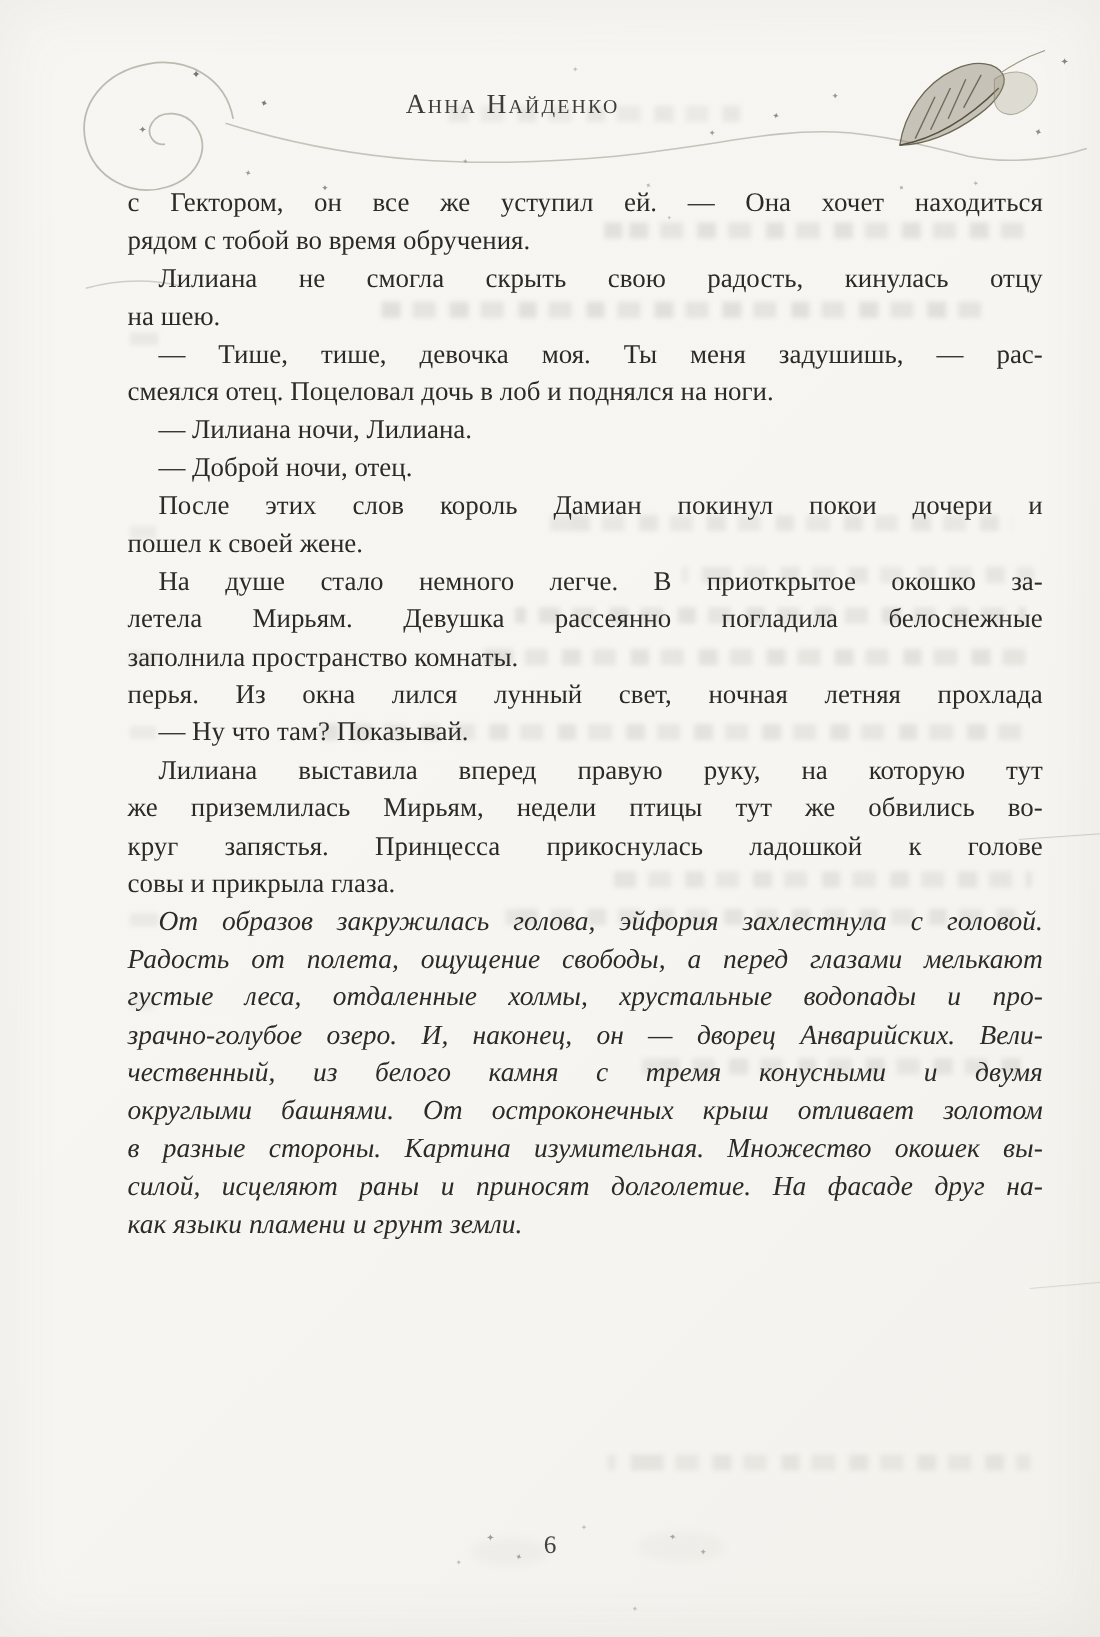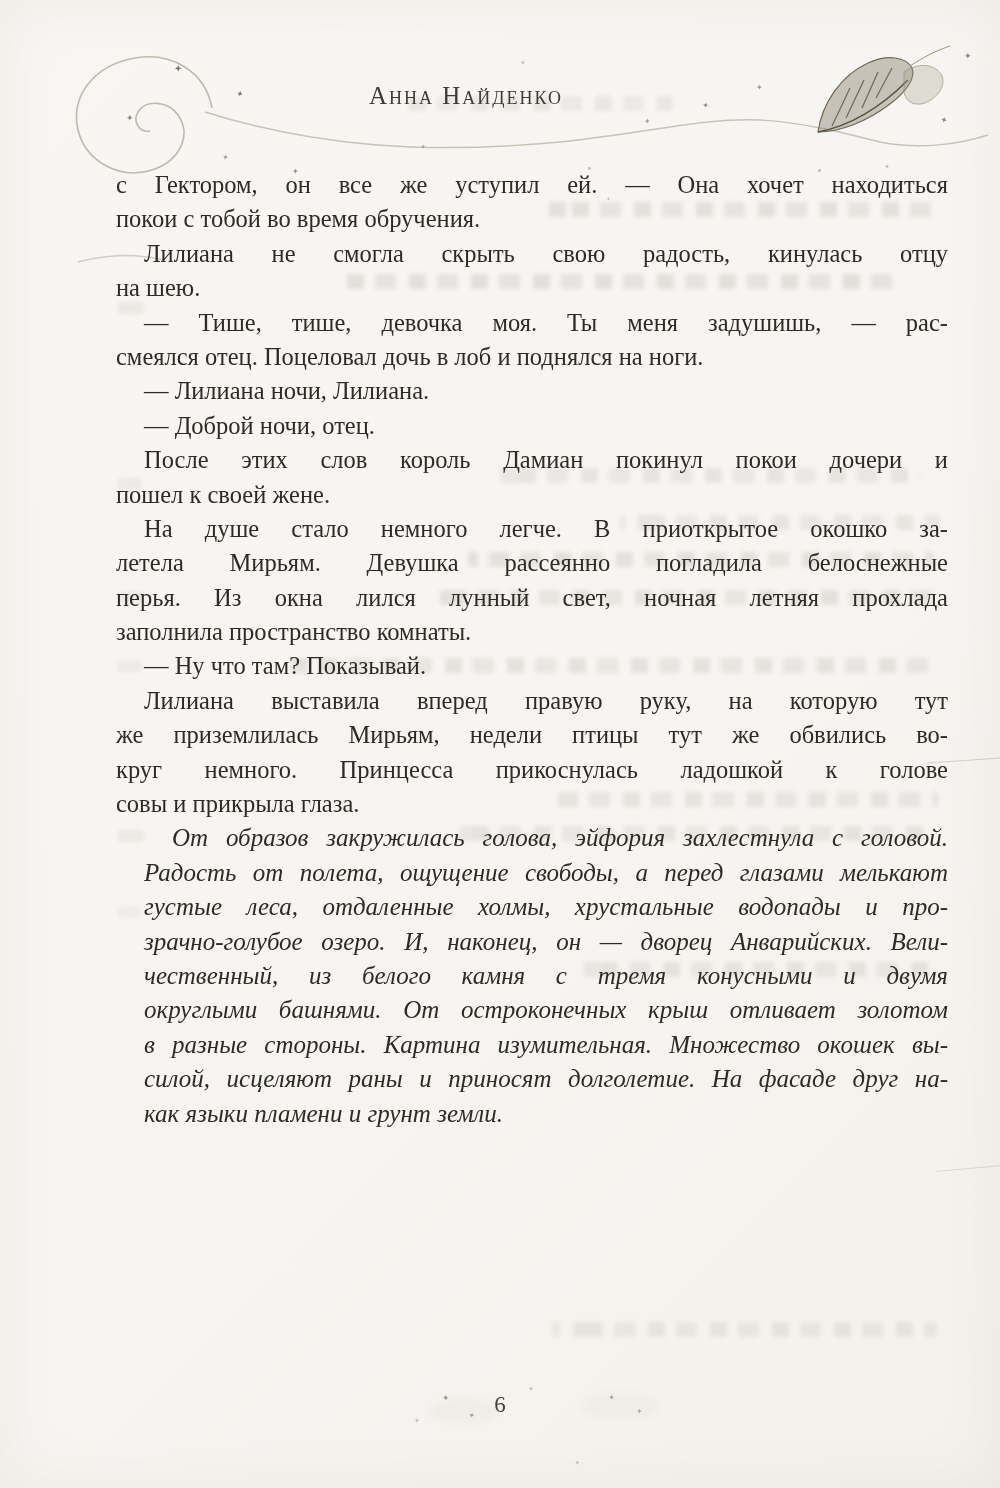--- a/index.html
+++ b/index.html
@@ -26,21 +26,21 @@
   .text-block{
     position:absolute;left:116px;top:168px;width:832px;z-index:3;
   }
   .line{
     text-align:justify;text-align-last:justify;
     height:34.4px;line-height:34.4px;
     font-size:24.5px;
   }
   .line.last{text-align-last:left;}
   .para.indent .line:first-child{text-indent:28px;}
-  .para.italic .line{font-style:italic;font-size:25px;margin-left:28px;}
+  .para.italic .line{font-style:italic;font-size:25px;}
   
   .page-number{
     position:absolute;left:0;top:1392px;width:1000px;text-align:center;
     font-size:23px;color:#45423c;z-index:3;
   }
   
   .ghost{
     position:absolute;height:15px;z-index:1;border-radius:2px;
     filter:blur(2.2px);
     background:repeating-linear-gradient(90deg,
@@ -74,21 +74,21 @@
       <path d="M 910,66 C 925,56 938,50 950,46" fill="none" stroke="#9a947f" stroke-width="1"></path>
       <path d="M 904,72 C 918,62 934,64 941,74 C 947,84 939,97 925,103 C 913,107 903,100 904,88 Z" fill="#a49e8a" fill-opacity="0.3" stroke="#8b8570" stroke-width="1" stroke-opacity="0.6"></path>
     </g>
   </svg>
 
   <div class="header-title">Анна Найденко</div>
 
   <div class="text-block">
       <div class="para normal">
         <div class="line">с Гектором, он все же уступил ей. — Она хочет находиться</div>
-        <div class="line last">покои с тобой во время обручения.</div>
+        <div class="line last">рядом с тобой во время обручения.</div>
       </div>
       <div class="para normal indent">
         <div class="line">Лилиана не смогла скрыть свою радость, кинулась отцу</div>
         <div class="line last">на шею.</div>
       </div>
       <div class="para normal indent">
         <div class="line">— Тише, тише, девочка моя. Ты меня задушишь, — рас-</div>
         <div class="line last">смеялся отец. Поцеловал дочь в лоб и поднялся на ноги.</div>
       </div>
       <div class="para normal indent">
@@ -99,30 +99,30 @@
       <div class="para normal indent">
         <div class="line last">— Доброй ночи, отец.</div>
       </div>
       <div class="para normal indent">
         <div class="line">После этих слов король Дамиан покинул покои дочери и</div>
         <div class="line last">пошел к своей жене.</div>
       </div>
       <div class="para normal indent">
         <div class="line">На душе стало немного легче. В приоткрытое окошко за-</div>
         <div class="line">летела Мирьям. Девушка рассеянно погладила белоснежные</div>
+        <div class="line last">заполнила пространство комнаты.</div>
         <div class="line">перья. Из окна лился лунный свет, ночная летняя прохлада</div>
-        <div class="line last">заполнила пространство комнаты.</div>
       </div>
       <div class="para normal indent">
         <div class="line last">— Ну что там? Показывай.</div>
       </div>
       <div class="para normal indent">
         <div class="line">Лилиана выставила вперед правую руку, на которую тут</div>
         <div class="line">же приземлилась Мирьям, недели птицы тут же обвились во-</div>
-        <div class="line">круг немного. Принцесса прикоснулась ладошкой к голове</div>
+        <div class="line">круг запястья. Принцесса прикоснулась ладошкой к голове</div>
         <div class="line last">совы и прикрыла глаза.</div>
       </div>
       <div class="para italic indent">
         <div class="line">От образов закружилась голова, эйфория захлестнула с головой.</div>
         <div class="line">Радость от полета, ощущение свободы, а перед глазами мелькают</div>
         <div class="line">густые леса, отдаленные холмы, хрустальные водопады и про-</div>
         <div class="line">зрачно-голубое озеро. И, наконец, он — дворец Анварийских. Вели-</div>
         <div class="line">чественный, из белого камня с тремя конусными и двумя</div>
         <div class="line">округлыми башнями. От остроконечных крыш отливает золотом</div>
         <div class="line">в разные стороны. Картина изумительная. Множество окошек вы-</div>

